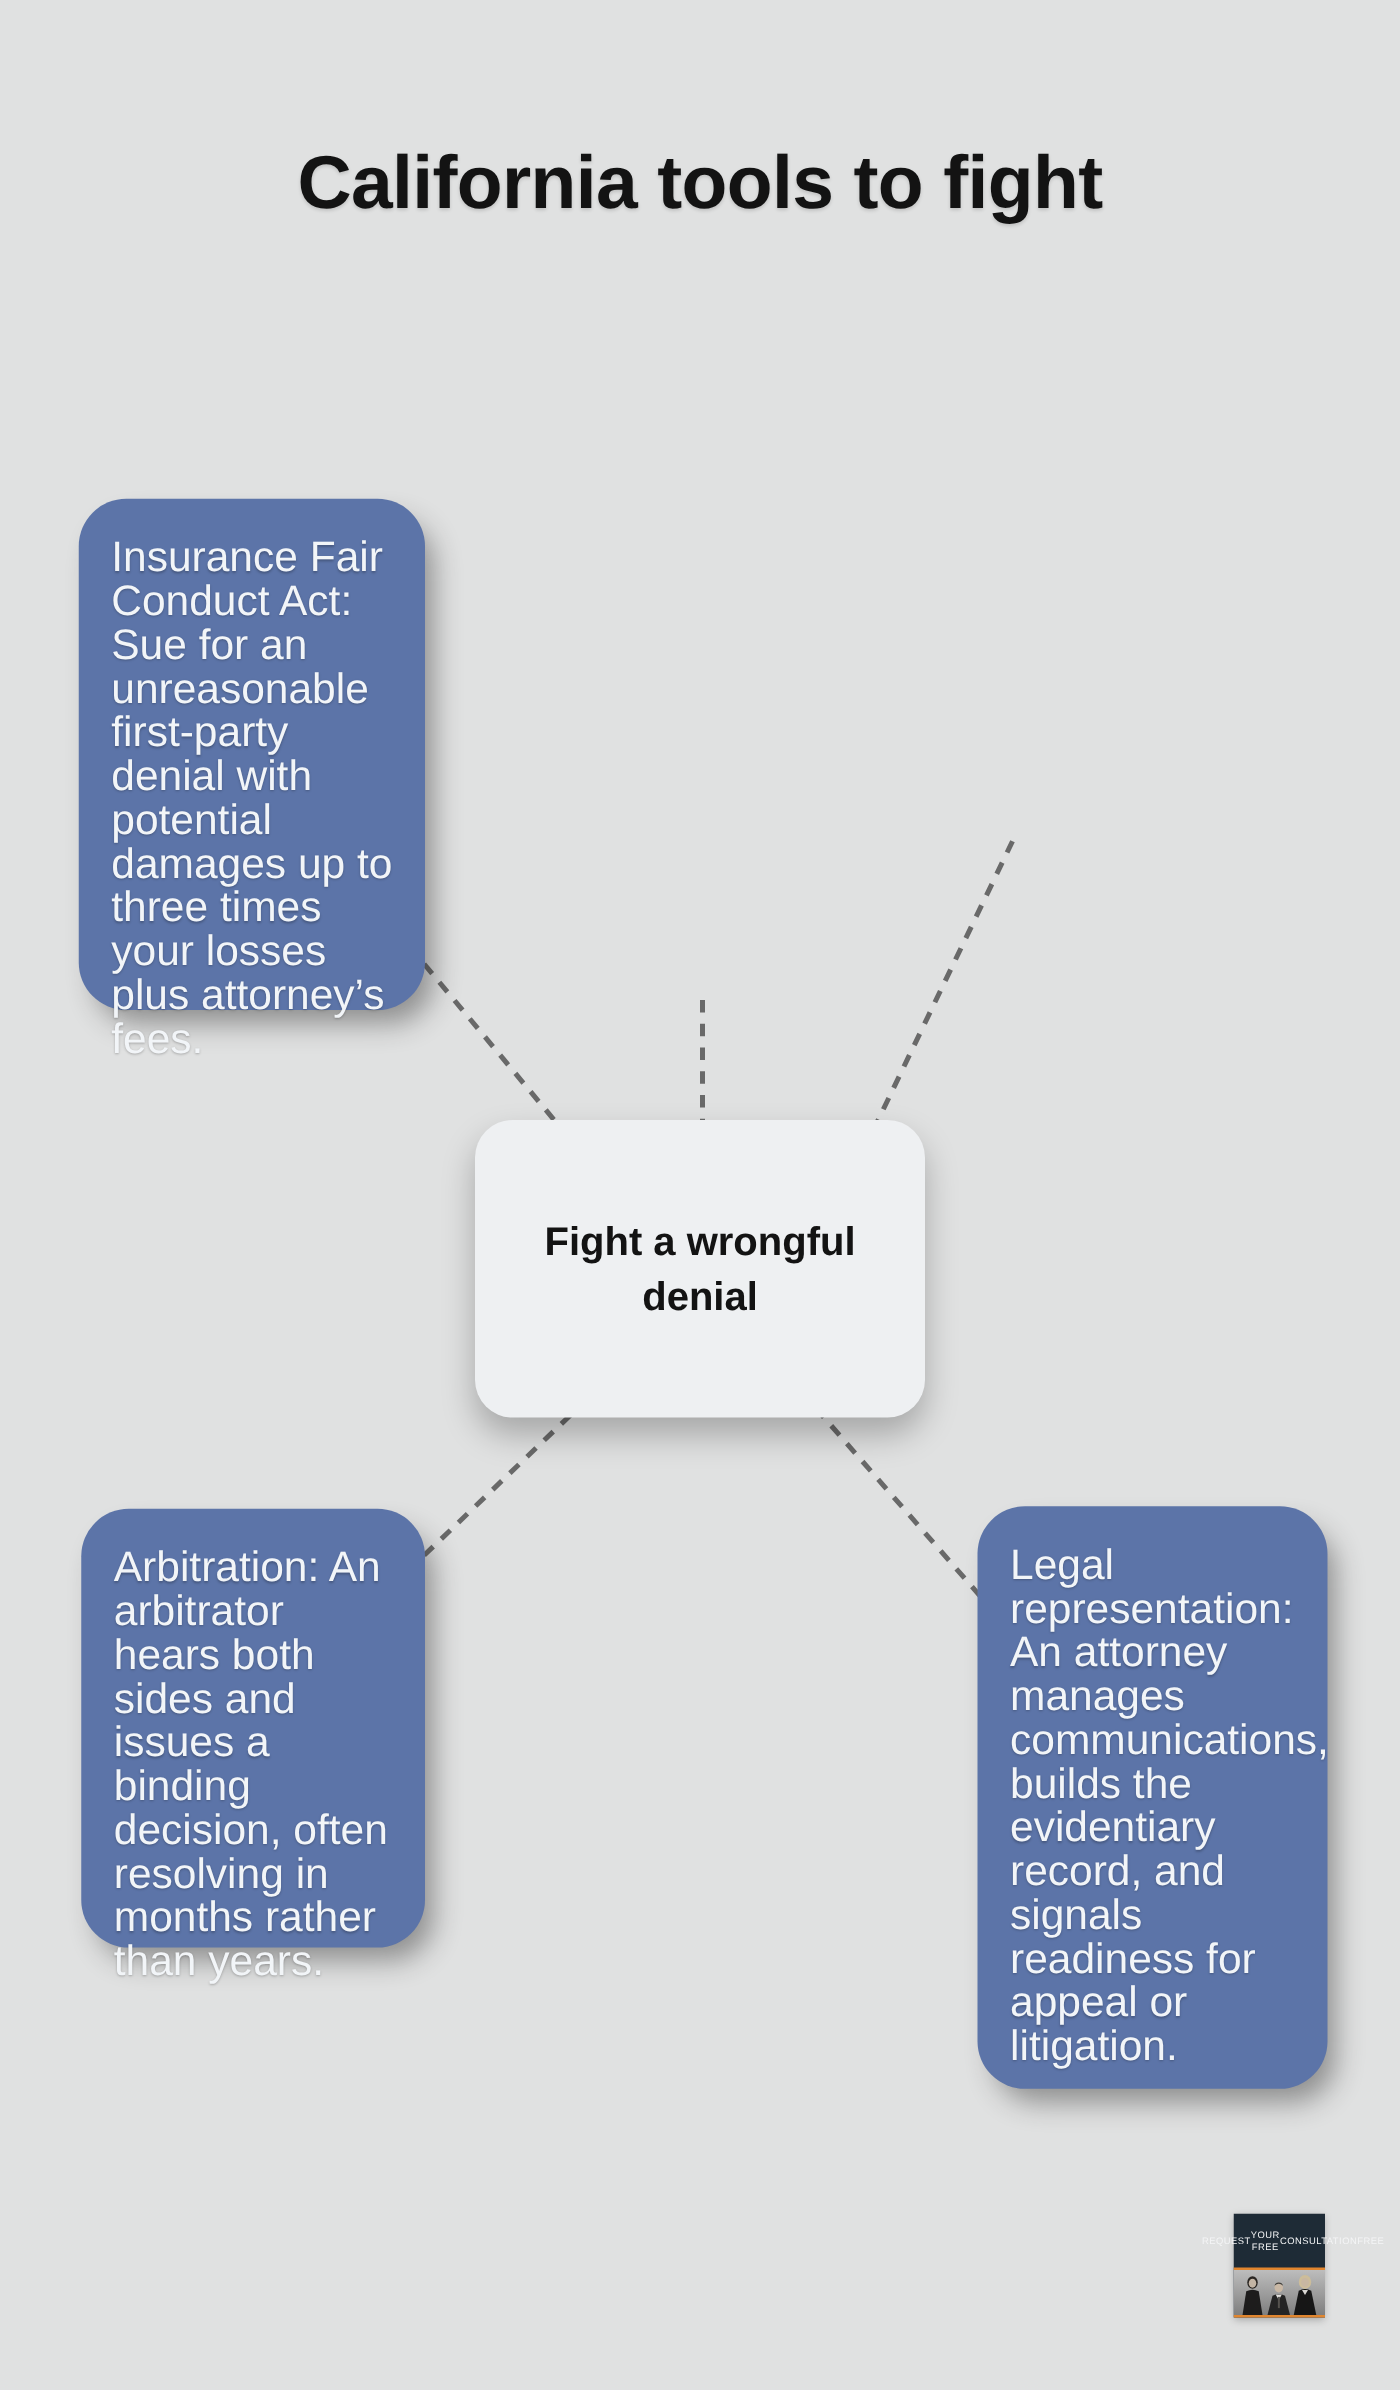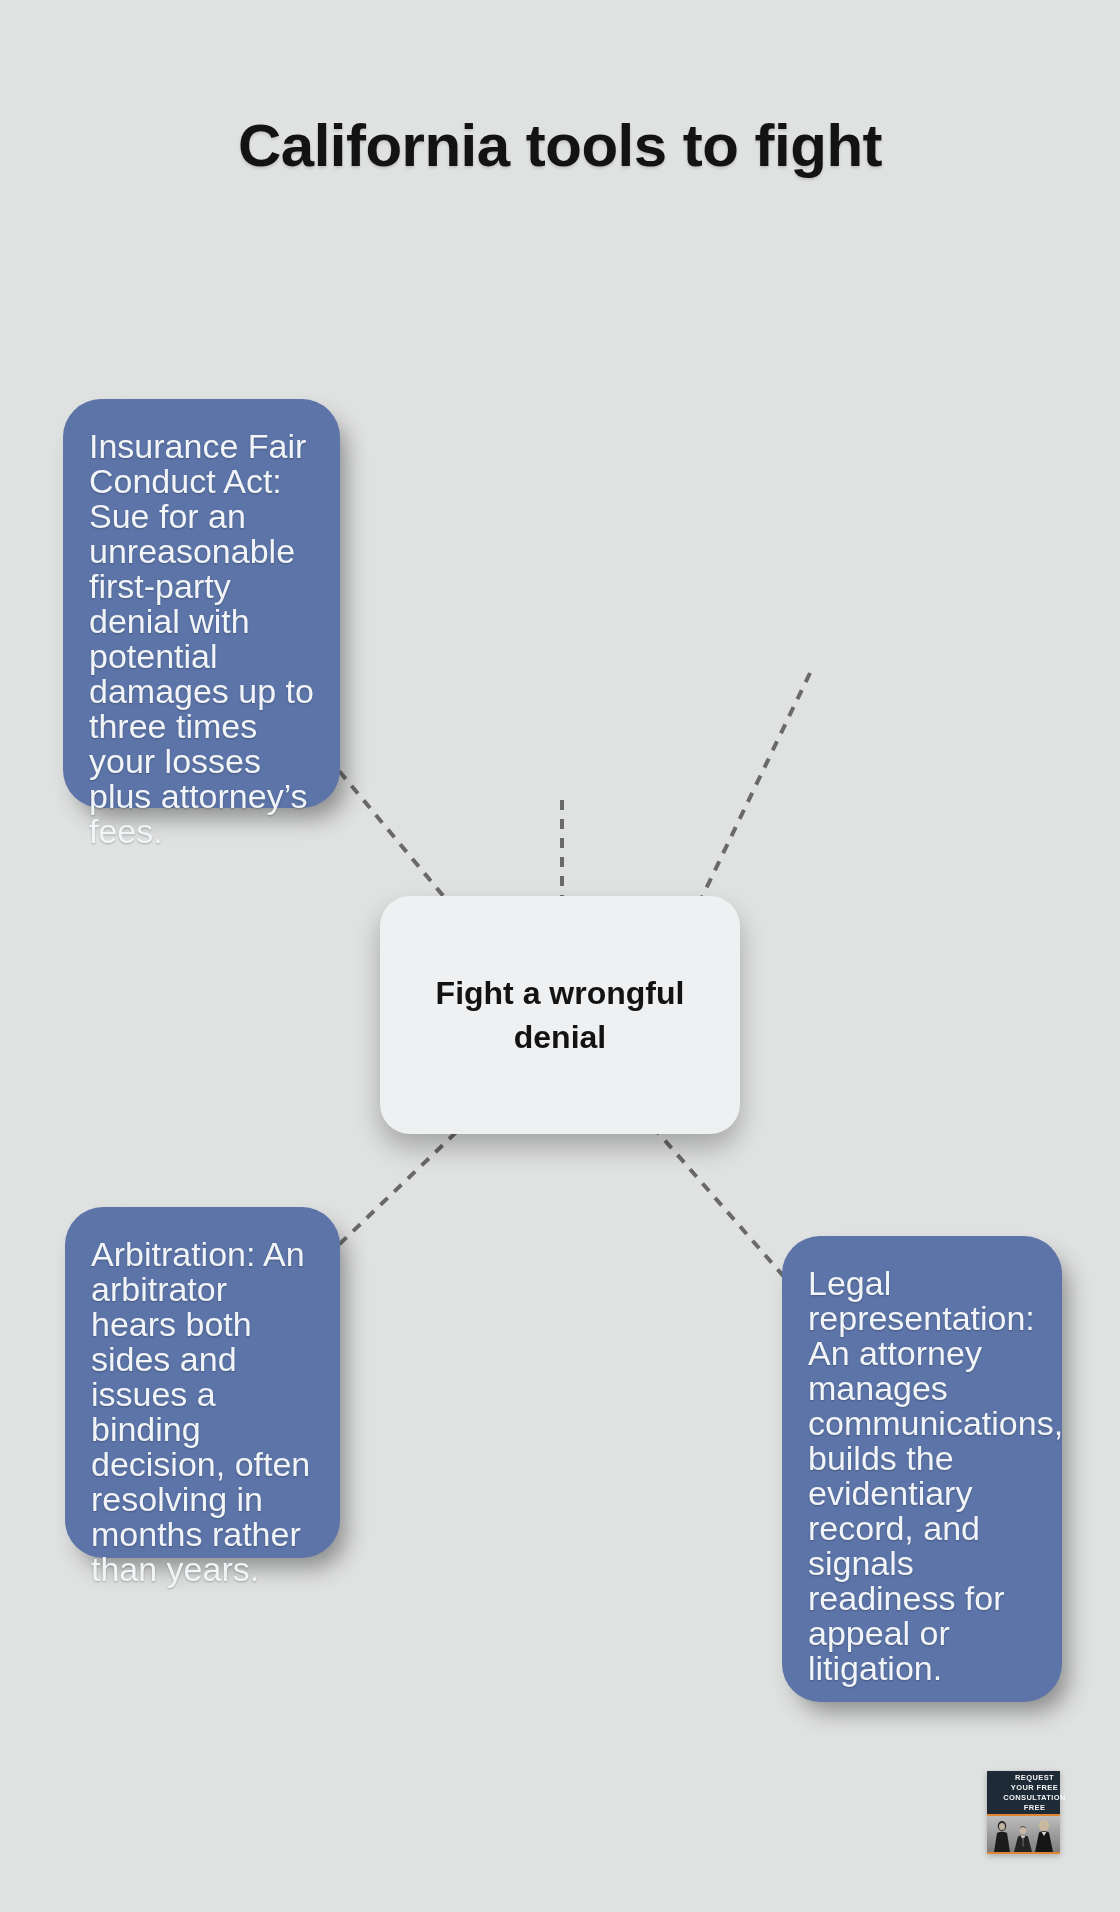--- a/index.html
+++ b/index.html
@@ -49,21 +49,21 @@
     line-height:35px;
     padding:30px 26px;
     box-sizing:border-box;
     box-shadow:10px 14px 22px -4px rgba(40,40,40,0.45);
     text-shadow:0 1px 2px rgba(0,0,0,0.25);
   }
   .n1{left:63px;  top:399px;  width:277px; height:409px;}
   .n2{left:425px; top:401px;  width:278px; height:417px;}
   .n3{left:783px; top:400px;  width:275px; height:304px;}
   .n4{left:65px;  top:1207px; width:275px; height:351px;}
-  .n5{left:782px; top:1236px; width:280px; height:466px;}
+  .n5{left:782px; top:1205px; width:280px; height:466px;}
   .center-node{
     position:absolute;
     left:380px;top:896px;width:360px;height:238px;
     background:var(--center-bg);
     border-radius:30px;
     box-shadow:0 14px 26px rgba(0,0,0,0.26);
     display:flex;align-items:center;justify-content:center;
     text-align:center;
     color:var(--dark-text);
     font-weight:700;
@@ -75,23 +75,23 @@
   .badge{
     position:absolute;
     left:987px;top:1771px;width:73px;height:83px;
     background:var(--navy);
     display:flex;flex-direction:column;
     box-shadow:0 2px 6px rgba(0,0,0,0.25);
     cursor:pointer;
   }
   .badge-text{
     flex:0 0 43px;
-    display:flex;flex-direction:column;align-items:center;justify-content:center;
+    display:flex;flex-direction:row;align-items:center;justify-content:center;
     color:#f4f5f6;
-    font-weight:700;
+    font-weight:400;
     font-size:7.5px;
     line-height:10px;
     letter-spacing:0.4px;
     text-align:center;
     padding-left:22px;
   }
   .badge-bar{flex:0 0 2px;background:var(--orange);}
   .badge-photo{flex:1 1 auto;overflow:hidden;}
   .badge-photo svg{display:block;width:100%;height:100%;}
 </style>

